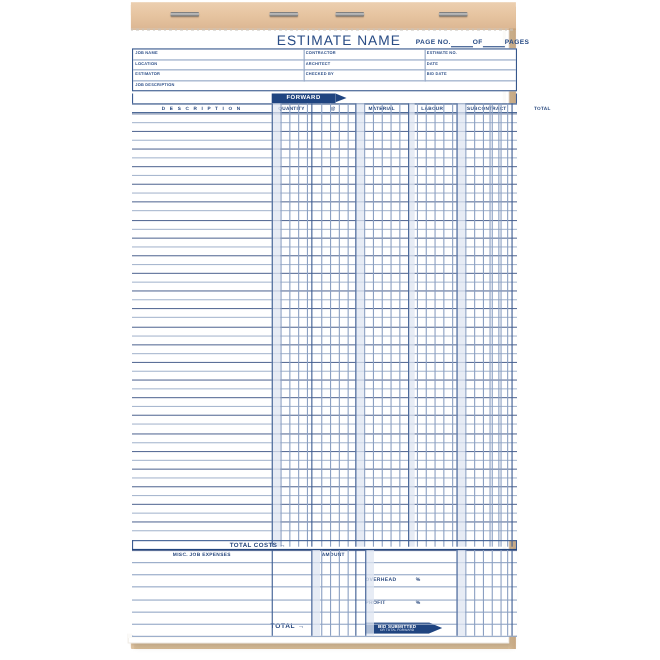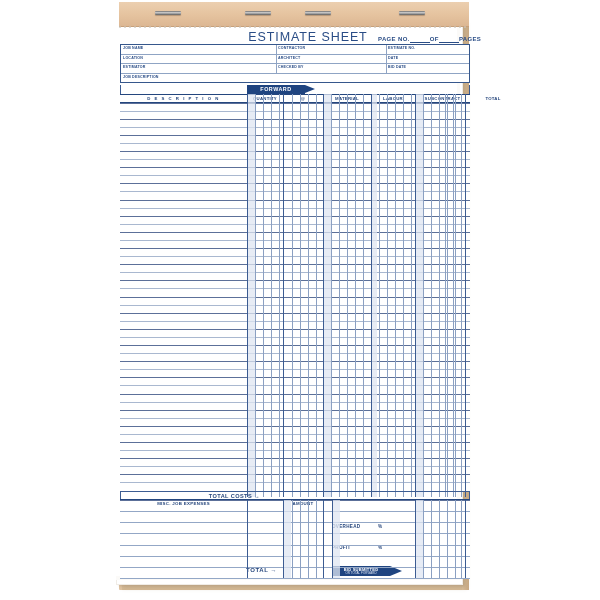--- a/index.html
+++ b/index.html
@@ -187,21 +187,21 @@
 
   <div class="binder"></div>
   <div class="binder-perf"></div>
   <div class="staple" style="left:155px"></div>
   <div class="staple" style="left:245px"></div>
   <div class="staple" style="left:305px"></div>
   <div class="staple" style="left:399px"></div>
 
   <div class="form">
 
-    <div class="title">ESTIMATE SHEET</div>
+    <div class="title">ESTIMATE NAME</div>
 
     <div class="pageno">
       <span>PAGE NO.</span><u>&nbsp;&nbsp;&nbsp;&nbsp;</u><span>OF</span><u>&nbsp;&nbsp;&nbsp;&nbsp;</u><span>PAGES</span>
     </div>
 
     <div class="hdr">
       <div class="vr" style="left:155px;height:29px;"></div>
       <div class="vr" style="left:265px;height:29px;"></div>
 
       <div class="cell" style="left:0;top:0;width:155px;height:9.6px;"><span>JOB NAME</span></div>

